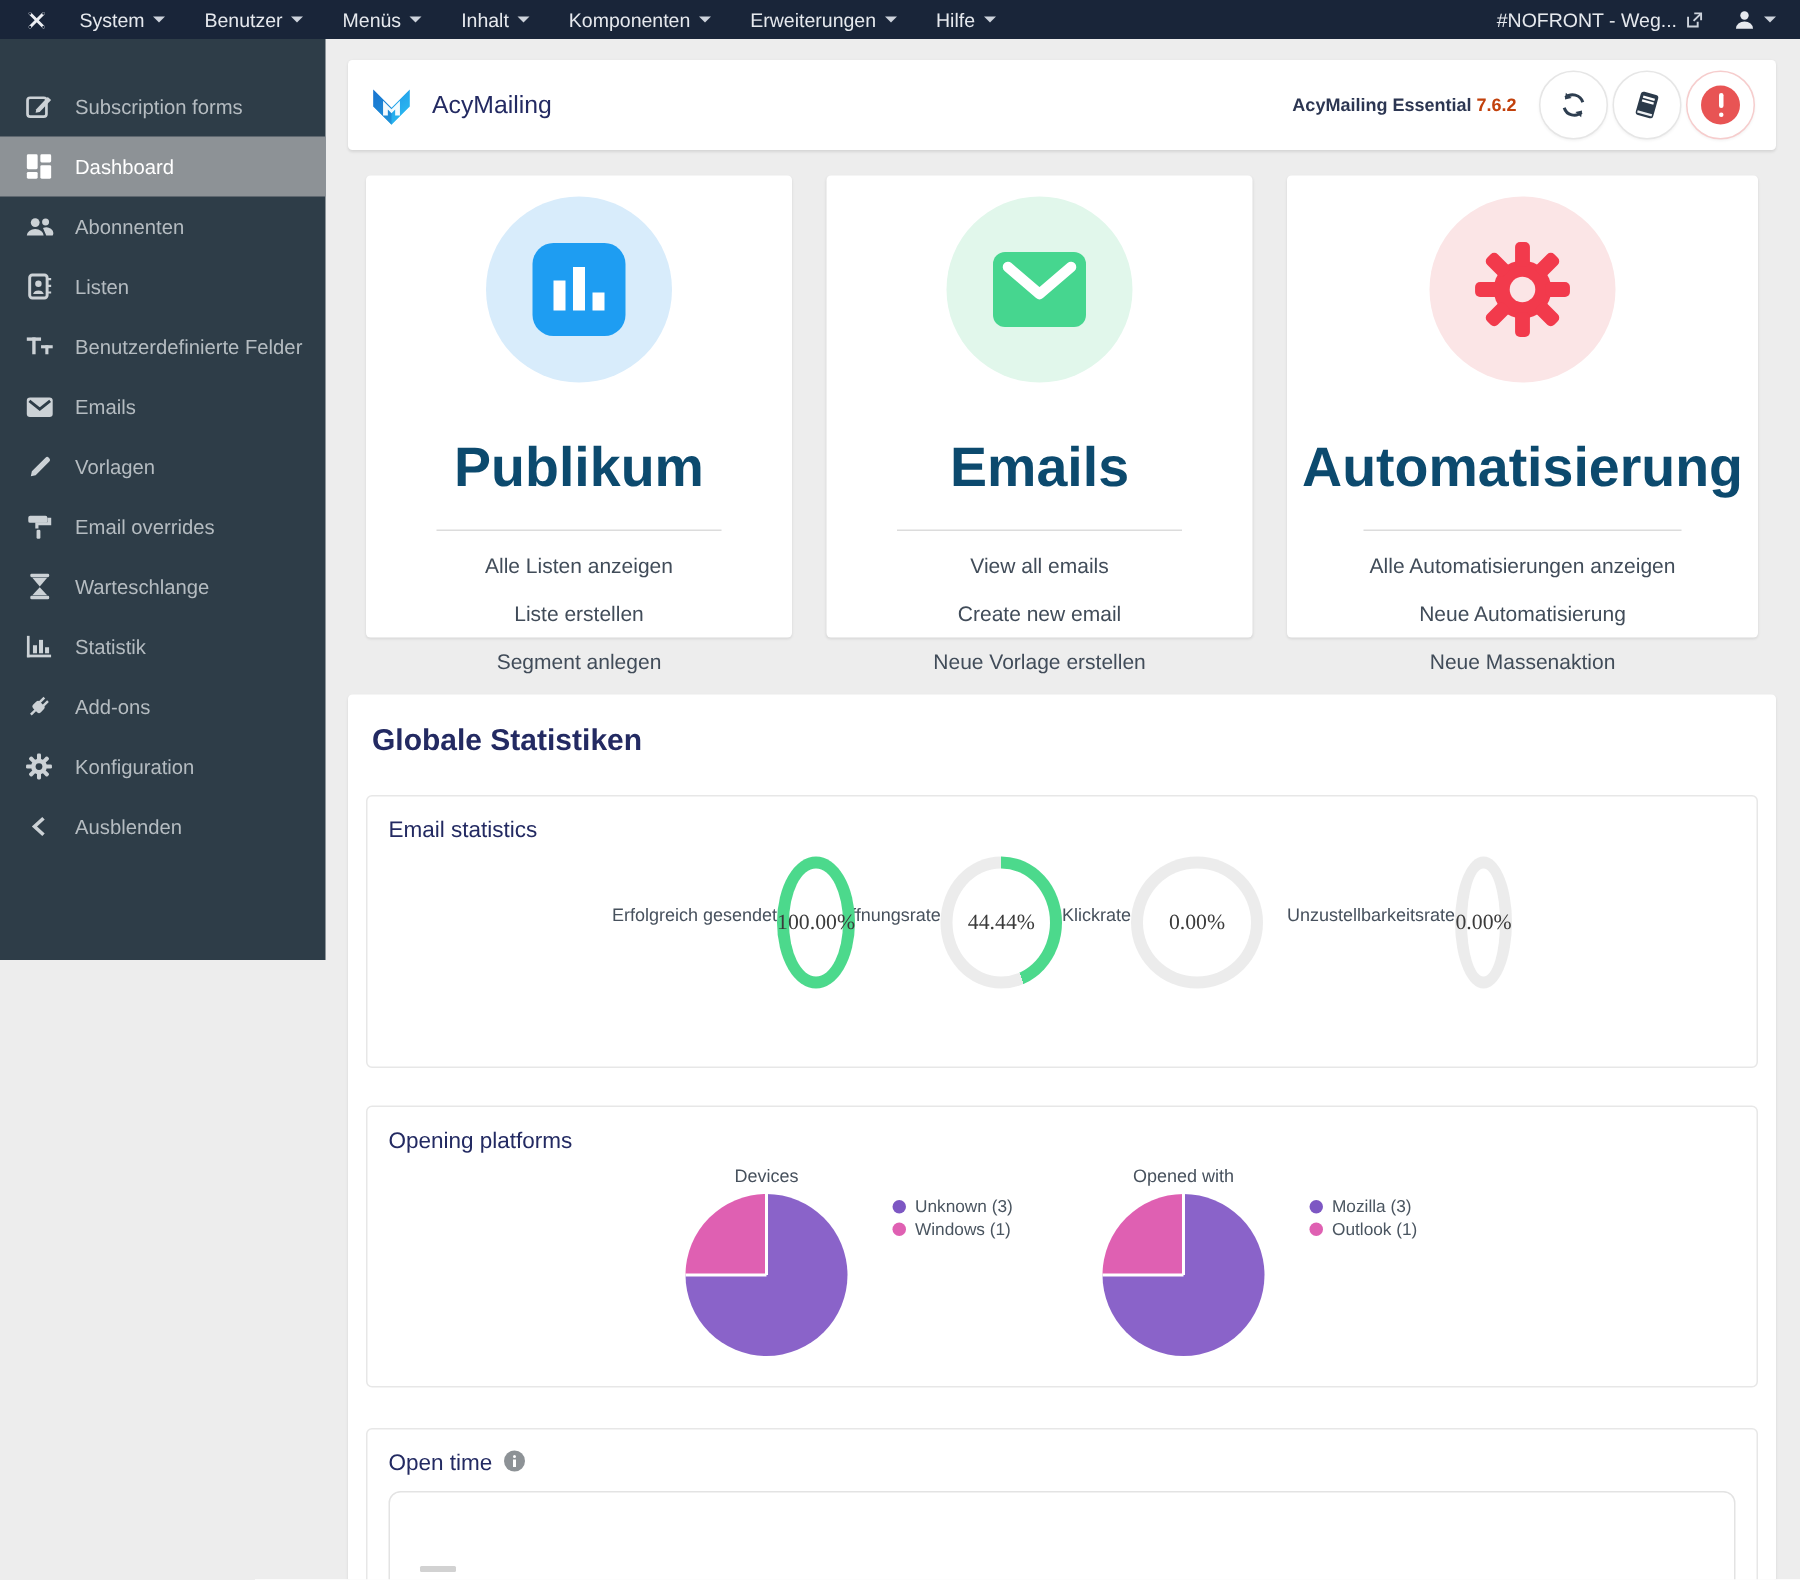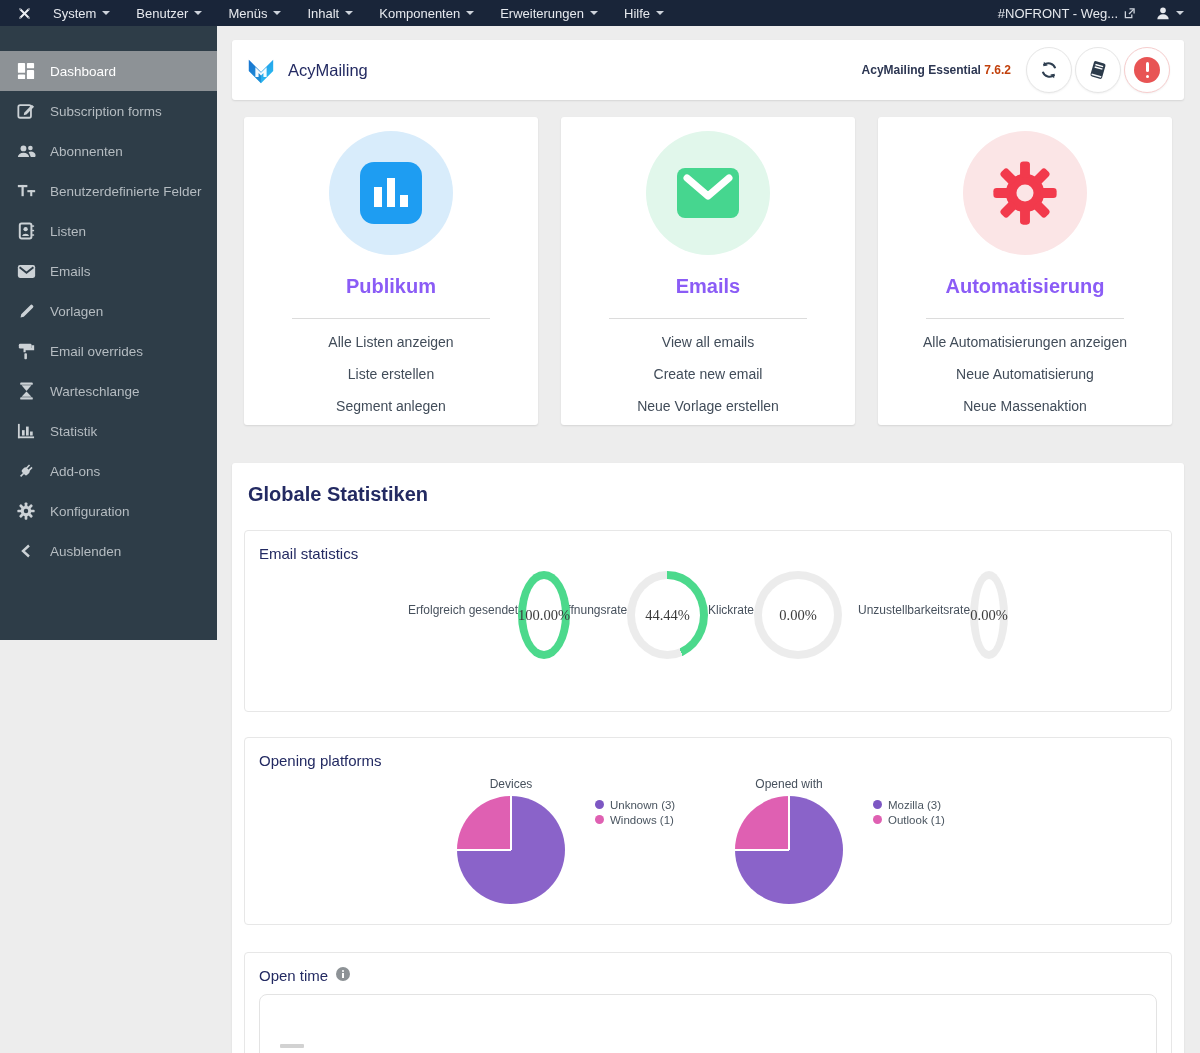--- a/index.html
+++ b/index.html
@@ -34,21 +34,21 @@
   .circle-btn.warn{border-color:#f6cdcd}
   .warn-inner{width:26px;height:26px;background:#e85454;border-radius:50%;position:relative}
   .warn-inner::before{content:"";position:absolute;left:11.5px;top:5px;width:3px;height:10px;border-radius:2px;background:#fff}
   .warn-inner::after{content:"";position:absolute;left:11.5px;top:17.5px;width:3px;height:3px;border-radius:50%;background:#fff}
 
   
   .cards{display:flex;gap:23px;margin:17px 12px 0}
   .card{flex:1;height:308px;background:#fff;border-radius:3px;box-shadow:0 1px 2px rgba(0,0,0,.1);padding:14px 10px;box-sizing:border-box;text-align:center}
   .big-circle{width:124px;height:124px;border-radius:50%;margin:0 auto;display:flex;align-items:center;justify-content:center}
   .bg-blue{background:#d8ecfb}.bg-green{background:#e1f7eb}.bg-red{background:#fbe5e6}
-  .card-title{font-size:20px;font-weight:600;color:#8b5cf6;margin-top:20px;cursor:pointer}
+  .card-title{font-size:37px;font-weight:600;color:#0c4a6e;margin-top:36px;cursor:pointer}
   .divider{height:1px;background:#dcdcdc;width:72%;margin:20px auto 4px}
   .card-link{display:block;font-size:14px;color:#414c59;margin-top:15px;cursor:pointer;line-height:17px}
 
   
   .stats-panel{margin:38px 0 0;background:#fff;border-radius:3px;box-shadow:0 1px 2px rgba(0,0,0,.1);padding:18px 12px 40px;box-sizing:border-box;height:680px}
   .stats-heading{font-size:20px;font-weight:bold;color:#232a62;margin:2px 4px 24px}
   .sub-card{border:1px solid #e7e7e7;border-radius:4px;background:#fff;box-sizing:border-box}
   .sub-card .sub-title{font-size:15px;color:#232a62;padding:14px 14px 0;font-weight:500}
   .email-stats{height:182px}
   .metrics{display:flex;justify-content:center;margin-top:9px}
@@ -148,80 +148,80 @@
           <circle cx="8" cy="5" r="3.2" fill="#e6e9ee"></circle>
           <path d="M1.5 15 a6.5 5.5 0 0 1 13 0 Z" fill="#e6e9ee"></path>
         </svg>
         <span class="caret"></span>
       </span>
     </div>
   </div>
 
   <div class="sidebar">
 
+    <div class="side-item">
+      <span class="ico">
+        <svg width="18" height="18" viewBox="0 0 20 20">
+            <rect x="1.5" y="3.5" width="14" height="14" rx="2" fill="none" stroke="currentColor" stroke-width="2"></rect>
+            <path d="M8 12 L16.5 3 L19 5.2 L10.5 14 L7.5 14.6 Z" fill="currentColor"></path>
+          </svg>
+      </span>
+      <span>Subscription forms</span>
+    </div>
+
     <div class="side-item active">
       <span class="ico">
         <svg width="18" height="18" viewBox="0 0 20 20" fill="currentColor">
             <rect x="1" y="1" width="8" height="11" rx="1"></rect>
             <rect x="11" y="1" width="8" height="6" rx="1"></rect>
             <rect x="1" y="14" width="8" height="5" rx="1"></rect>
             <rect x="11" y="9" width="8" height="10" rx="1"></rect>
           </svg>
       </span>
       <span>Dashboard</span>
     </div>
 
     <div class="side-item">
       <span class="ico">
-        <svg width="18" height="18" viewBox="0 0 20 20">
-            <rect x="1.5" y="3.5" width="14" height="14" rx="2" fill="none" stroke="currentColor" stroke-width="2"></rect>
-            <path d="M8 12 L16.5 3 L19 5.2 L10.5 14 L7.5 14.6 Z" fill="currentColor"></path>
-          </svg>
-      </span>
-      <span>Subscription forms</span>
-    </div>
-
-    <div class="side-item">
-      <span class="ico">
         <svg width="19" height="16" viewBox="0 0 22 18" fill="currentColor">
             <circle cx="7.5" cy="6" r="3.4"></circle>
             <path d="M1 16 a6.5 5 0 0 1 13 0 Z"></path>
             <circle cx="15.5" cy="5.5" r="2.7"></circle>
             <path d="M13.5 10.2 a5.3 4.6 0 0 1 7.5 5.8 h-5"></path>
           </svg>
       </span>
       <span>Abonnenten</span>
-    </div>
-
-    <div class="side-item">
-      <span class="ico">
-        <svg width="19" height="16" viewBox="0 0 22 18" fill="currentColor">
-            <rect x="1" y="2" width="11" height="2.6"></rect>
-            <rect x="5.2" y="2" width="2.6" height="13"></rect>
-            <rect x="12" y="8" width="9" height="2.4"></rect>
-            <rect x="15.3" y="8" width="2.4" height="7"></rect>
-          </svg>
-      </span>
-      <span>Benutzerdefinierte Felder</span>
     </div>
 
     <div class="side-item">
       <span class="ico">
         <svg width="17" height="18" viewBox="0 0 19 20">
             <rect x="2" y="1.5" width="13" height="17" rx="2" fill="none" stroke="currentColor" stroke-width="2.2"></rect>
             <circle cx="8.5" cy="8" r="2.4" fill="currentColor"></circle>
             <path d="M4.5 15.5 a4.2 3.6 0 0 1 8 0 Z" fill="currentColor"></path>
             <g stroke="currentColor" stroke-width="1.6">
               <path d="M15 4.5 h3"></path>
               <path d="M15 9.5 h3"></path>
               <path d="M15 14.5 h3"></path>
             </g>
           </svg>
       </span>
       <span>Listen</span>
+    </div>
+
+    <div class="side-item">
+      <span class="ico">
+        <svg width="19" height="16" viewBox="0 0 22 18" fill="currentColor">
+            <rect x="1" y="2" width="11" height="2.6"></rect>
+            <rect x="5.2" y="2" width="2.6" height="13"></rect>
+            <rect x="12" y="8" width="9" height="2.4"></rect>
+            <rect x="15.3" y="8" width="2.4" height="7"></rect>
+          </svg>
+      </span>
+      <span>Benutzerdefinierte Felder</span>
     </div>
 
     <div class="side-item">
       <span class="ico">
         <svg width="19" height="15" viewBox="0 0 22 17">
             <rect x="1" y="1" width="20" height="15" rx="2.5" fill="currentColor"></rect>
             <path d="M3 3.5 L11 10 L19 3.5" fill="none" stroke="#2e3d48" stroke-width="2.2"></path>
           </svg>
       </span>
       <span>Emails</span>

